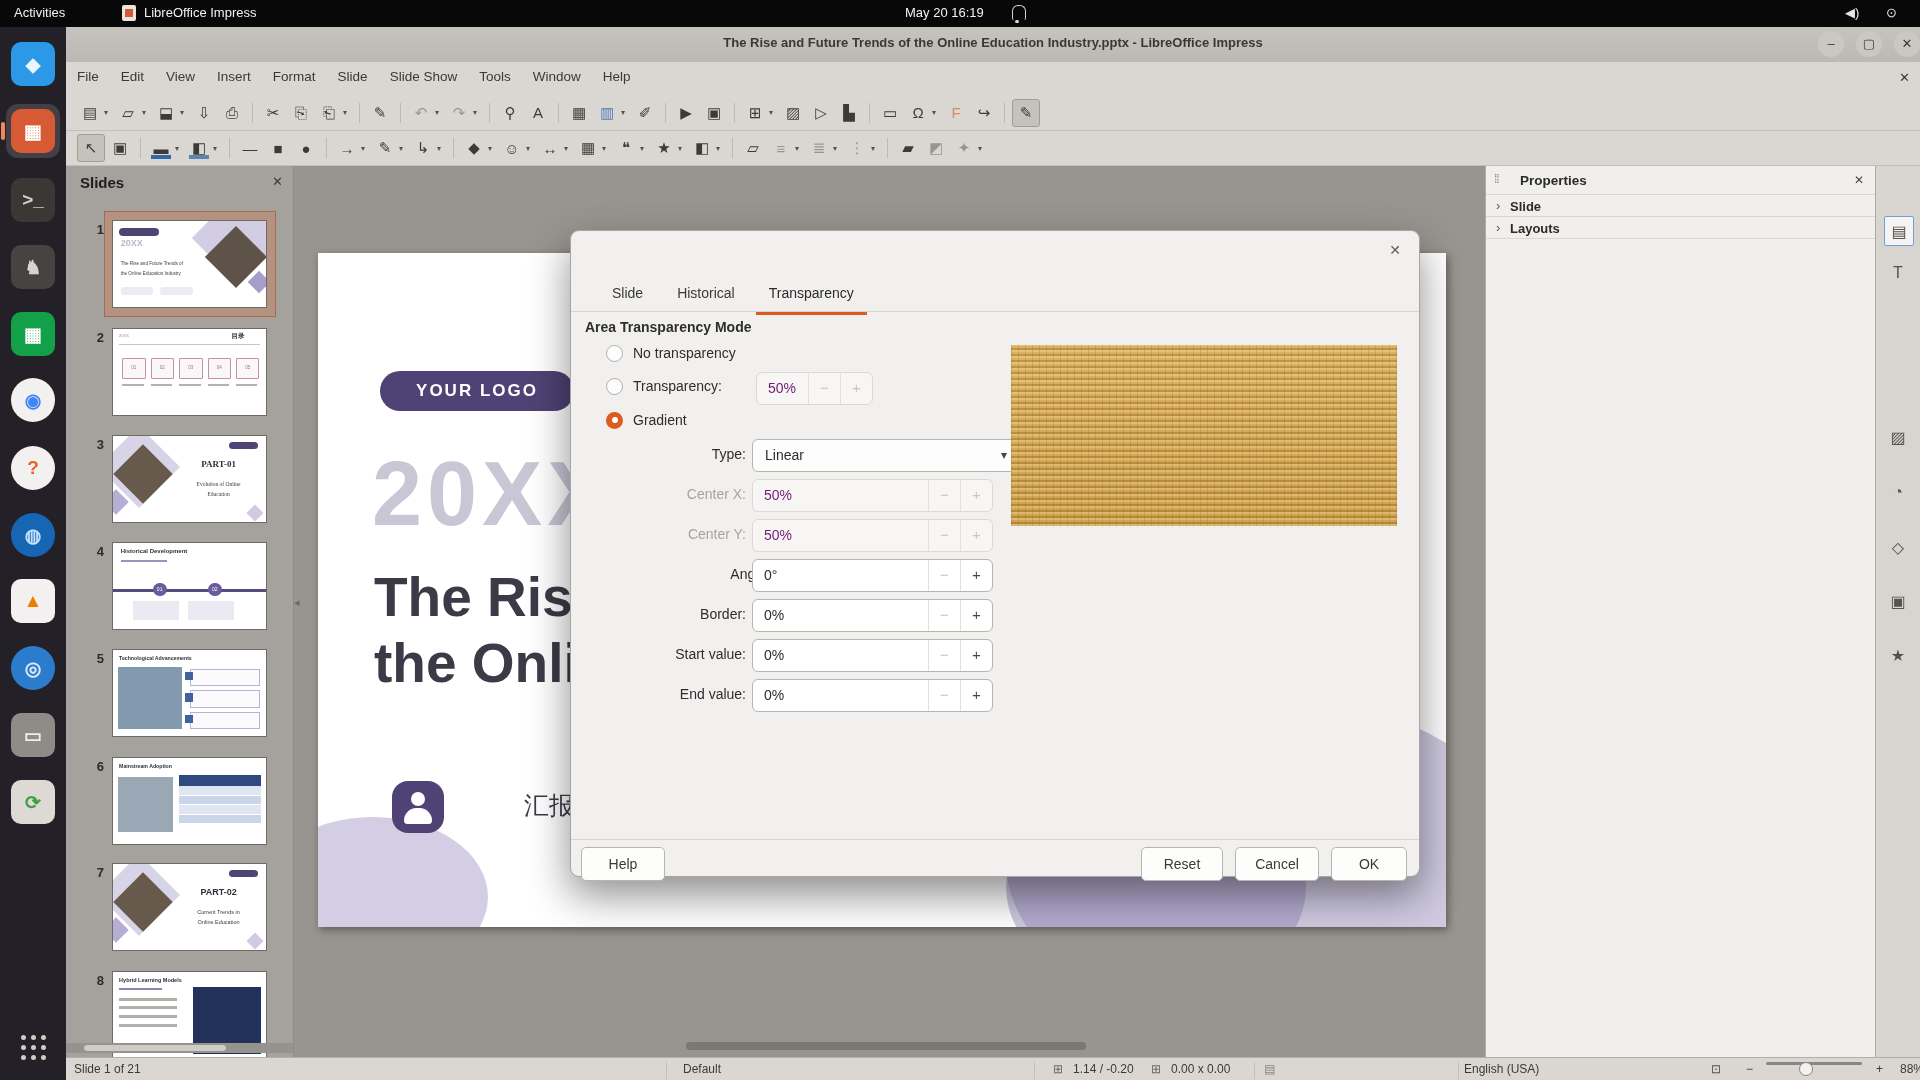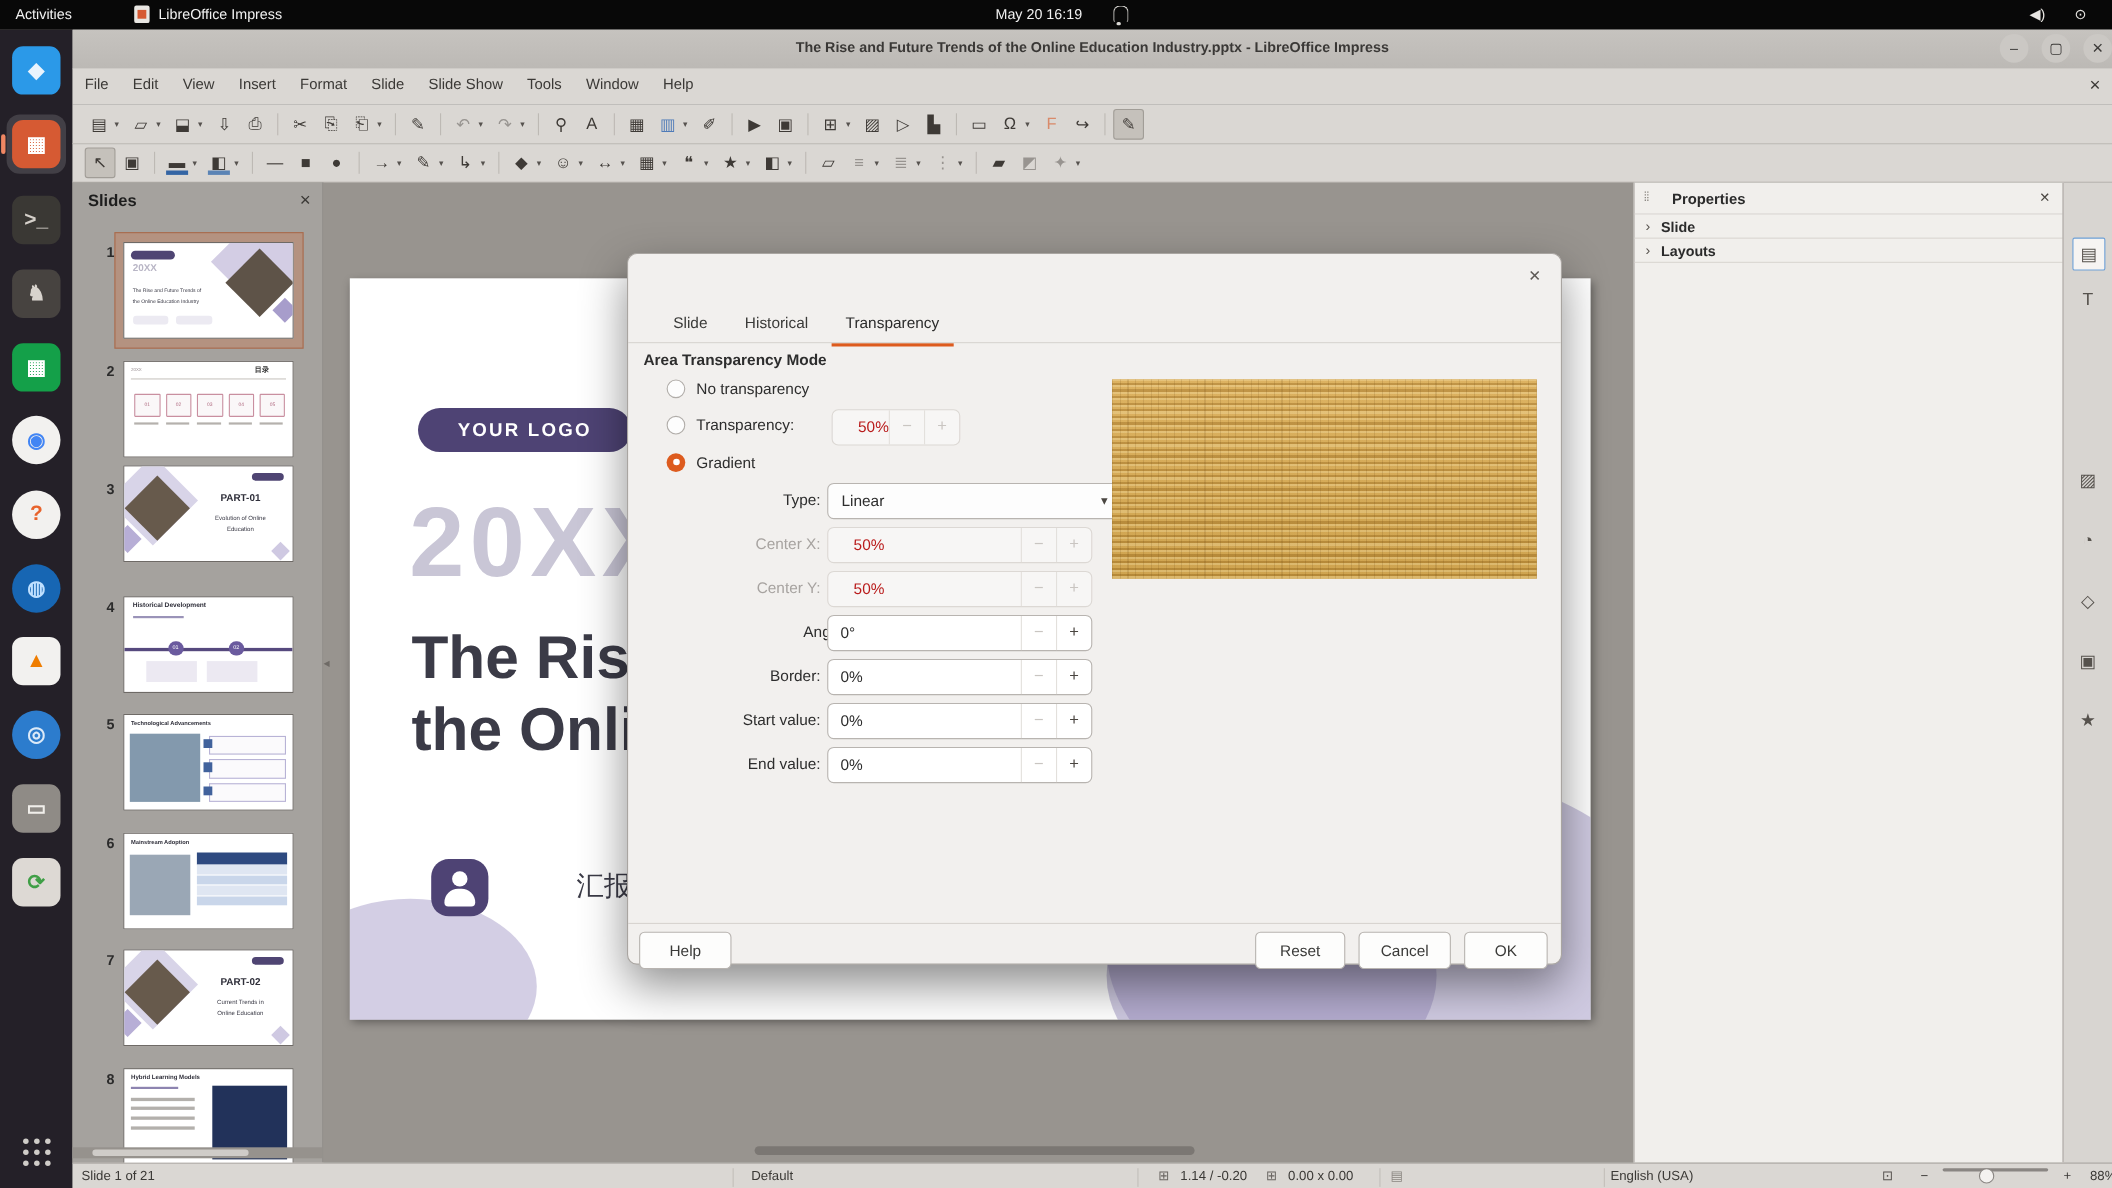--- a/index.html
+++ b/index.html
@@ -118,21 +118,21 @@
   .radio-row{position:absolute;left:35px;height:20px;display:flex;align-items:center;}
   .radio{width:17px;height:17px;border-radius:50%;box-sizing:border-box;background:#fdfdfd;border:1.5px solid #b1ada9;flex:none;}
   .radio.sel{background:var(--accent);border:none;position:relative;}
   .radio.sel:after{content:"";position:absolute;left:5.5px;top:5.5px;width:6px;height:6px;border-radius:50%;background:#fff;}
   .radio-lbl{margin-left:10px;font-size:14px;color:#2d2d2d;}
   .spin{position:absolute;height:33px;box-sizing:border-box;background:#fff;border:1px solid #b8b4b0;border-radius:6px;display:flex;}
   .spin .val{flex:1;padding-left:11px;font-size:14px;line-height:31px;color:#2d2d2d;}
   .spin .mz,.spin .pz{width:31px;border-left:1px solid #e3e0dc;text-align:center;font-size:15px;line-height:30px;flex:none;}
   .spin .mz{color:#c9c5c1;} .spin .pz{color:#4a4540;}
   .spin.dis{background:#f7f6f5;border-color:#dcd8d4;}
-  .spin.dis .val{color:#b91c1c;margin-left:12px;} .spin.dis .pz{color:#c9c5c1;}
+  .spin.dis .val{color:#701a75;} .spin.dis .pz{color:#c9c5c1;}
   .drop{position:absolute;height:33px;box-sizing:border-box;background:#fdfdfd;border:1px solid #b8b4b0;border-radius:6px;}
   .drop .val{padding-left:12px;font-size:14px;line-height:31px;color:#2d2d2d;}
   .drop .ar{position:absolute;right:12px;top:8px;font-size:12px;color:#4b4742;}
   .fld-lbl{position:absolute;left:0;width:175px;text-align:right;font-size:14px;color:#2d2d2d;}
   .fld-lbl.dis{color:#a7a3a0;}
   #dlg-preview{position:absolute;left:440px;top:114px;width:386px;height:181px;
     background-color:#cfa24f;
     background-image:
       repeating-linear-gradient(90deg, rgba(110,72,18,.16) 0 1px, rgba(255,255,255,0) 1px 7px),
       repeating-linear-gradient(0deg, rgba(255,235,180,.38) 0 2px, rgba(138,94,30,.28) 2px 4px, rgba(255,221,152,.16) 4px 6px),
@@ -324,21 +324,21 @@
               <div class="tp" style="left: 24.6%; top: 34%; width: 14%; height: 22%; border: 1px solid rgb(201, 143, 160); border-radius: 1px; background: rgb(250, 247, 248); font-size: 4.5px; color: rgb(176, 107, 128); text-align: center; line-height: 17px;">02</div>
               <div class="tp" style="left: 24.6%; top: 64%; width: 14%; height: 2px; background: rgb(181, 177, 173);"></div>
               <div class="tp" style="left: 43.2%; top: 34%; width: 14%; height: 22%; border: 1px solid rgb(201, 143, 160); border-radius: 1px; background: rgb(250, 247, 248); font-size: 4.5px; color: rgb(176, 107, 128); text-align: center; line-height: 17px;">03</div>
               <div class="tp" style="left: 43.2%; top: 64%; width: 14%; height: 2px; background: rgb(181, 177, 173);"></div>
               <div class="tp" style="left: 61.8%; top: 34%; width: 14%; height: 22%; border: 1px solid rgb(201, 143, 160); border-radius: 1px; background: rgb(250, 247, 248); font-size: 4.5px; color: rgb(176, 107, 128); text-align: center; line-height: 17px;">04</div>
               <div class="tp" style="left: 61.8%; top: 64%; width: 14%; height: 2px; background: rgb(181, 177, 173);"></div>
               <div class="tp" style="left: 80.4%; top: 34%; width: 14%; height: 22%; border: 1px solid rgb(201, 143, 160); border-radius: 1px; background: rgb(250, 247, 248); font-size: 4.5px; color: rgb(176, 107, 128); text-align: center; line-height: 17px;">05</div>
               <div class="tp" style="left: 80.4%; top: 64%; width: 14%; height: 2px; background: rgb(181, 177, 173);"></div>
             </div>
             <div class="thumb-num" style="top: 271px;">3</div>
-            <div class="thumb" style="top: 257px;">
+            <div class="thumb" style="top: 269px; font-family: Liberation Serif, serif;">
               <div class="tp" style="left: -2%; top: 2%; width: 58px; height: 58px; background: rgb(216, 212, 232); transform: rotate(45deg);"></div>
               <div class="tp" style="left: 6%; top: 20%; width: 42px; height: 42px; background: rgb(103, 90, 76); transform: rotate(45deg);"></div>
               <div class="tp" style="left: -4%; top: 66%; width: 18px; height: 18px; background: rgb(183, 174, 214); transform: rotate(45deg);"></div>
               <div class="tp" style="right: 5%; top: 7%; width: 19%; height: 8%; background: rgb(79, 69, 115); border-radius: 4px;"></div>
               <div class="tp" style="left: 42%; top: 27%; width: 54%; font-size: 9px; font-weight: bold; color: rgb(47, 47, 58); text-align: center;">PART-01</div>
               <div class="tp" style="left: 40%; top: 52%; width: 58%; font-size: 5.5px; color: rgb(58, 58, 70); text-align: center;">Evolution of Online</div>
               <div class="tp" style="left: 40%; top: 64%; width: 58%; font-size: 5.5px; color: rgb(58, 58, 70); text-align: center;">Education</div>
               <div class="tp" style="right: 3%; bottom: 4%; width: 12px; height: 12px; background: rgb(207, 201, 226); transform: rotate(45deg);"></div>
             </div>
             <div class="thumb-num" style="top: 378px;">4</div>

